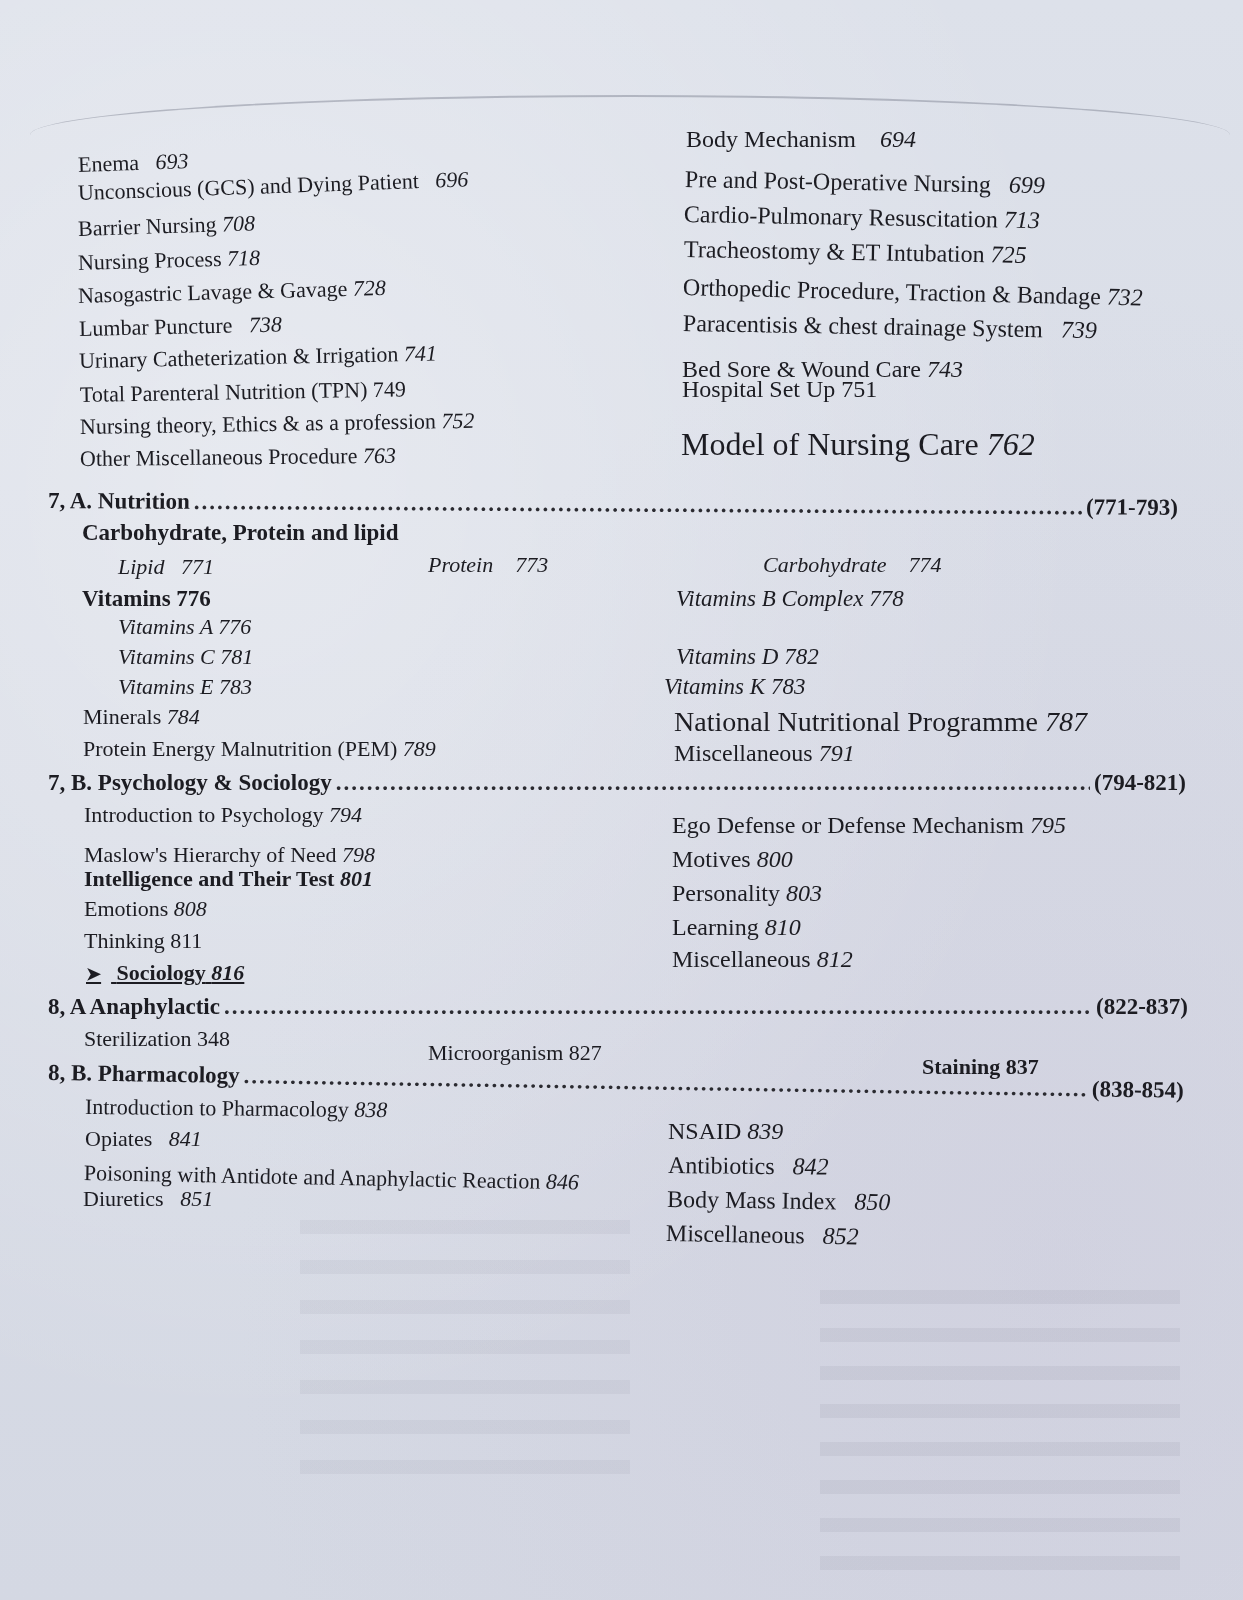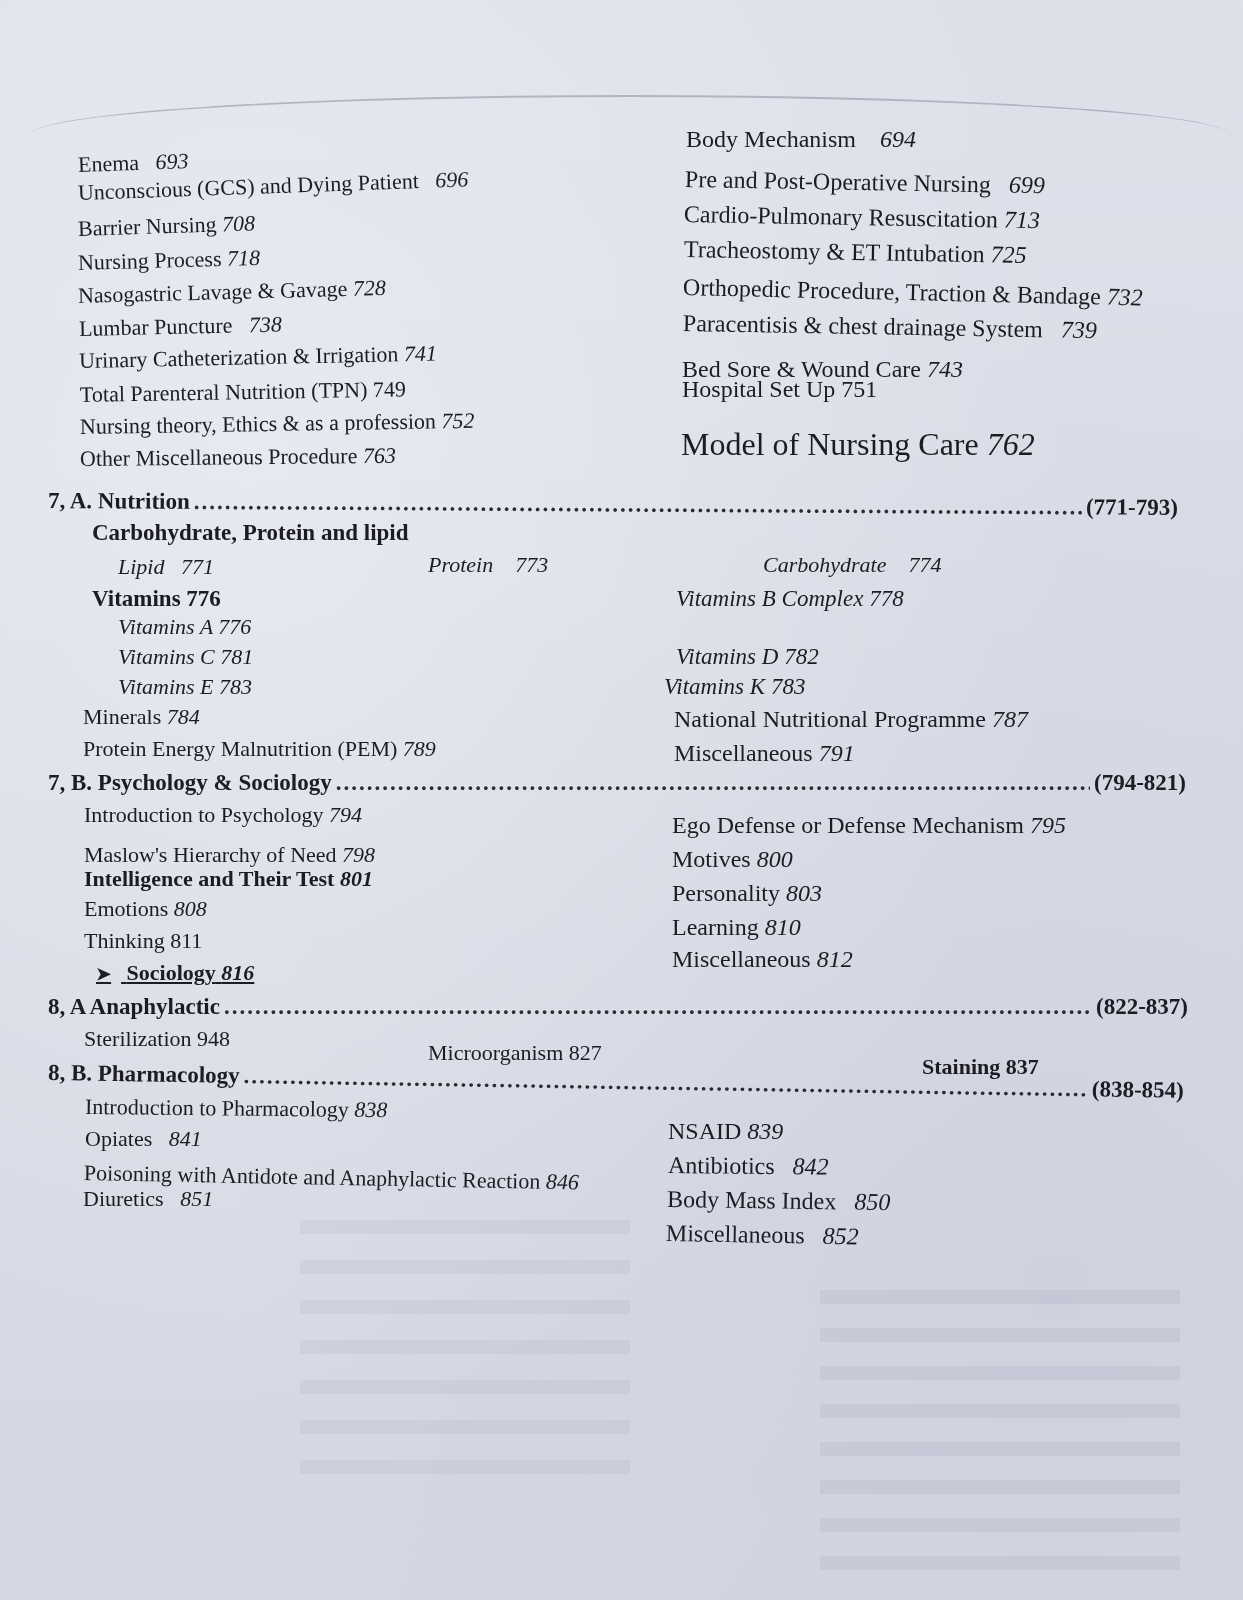--- a/index.html
+++ b/index.html
@@ -19,21 +19,21 @@
       border-radius: 50% 50% 0 0 / 40px 40px 0 0;
     }
     .bleed {
       position: absolute; color: rgba(60,60,80,0.13); font-size: 20px;
       transform: scaleX(-1); white-space: nowrap;
     }
     .entry { position: absolute; font-size: 22px; white-space: nowrap; transform-origin: left center; }
     .num { font-style: italic; }
     .num.up { font-style: normal; }
     .it { font-style: italic; }
-    .bold { font-weight: bold; margin-left: 10px; }
+    .bold { font-weight: bold; }
     .heading {
       position: absolute; font-size: 23px; font-weight: bold; white-space: nowrap;
       display: flex; align-items: baseline; transform-origin: left center;
     }
     .dots {
       flex: 1; overflow: hidden; margin: 0 4px; letter-spacing: 2px; font-weight: bold;
       color: #2a2a30;
     }
     .range { font-weight: bold; }
     .arrow { font-size: 18px; margin-right: 10px; }
@@ -184,21 +184,21 @@
   </div>
 
   <div class="entry" style="left:83px;top:704px;">
     <span>Minerals</span>
     <span class="num">784</span>
   </div>
   <div class="entry" style="left:83px;top:736px;">
     <span>Protein Energy Malnutrition (PEM)</span>
     <span class="num">789</span>
   </div>
-  <div class="entry" style="left:674px;top:706px;font-size:24px;">
+  <div class="entry" style="left:674px;top:706px;font-size:28px;">
     <span>National Nutritional Programme</span>
     <span class="num">787</span>
   </div>
   <div class="entry" style="left:674px;top:740px;font-size:24px;">
     <span>Miscellaneous</span>
     <span class="num">791</span>
   </div>
 </div>
 
 <div>
@@ -258,21 +258,21 @@
 </div>
 
 <div>
   <div class="heading" style="left:48px;top:994px;width:1140px;">
     <span>8, A Anaphylactic</span>
     <span class="dots">............................................................................................................................................................................................................</span>
     <span class="range">(822-837)</span>
   </div>
   <div class="entry" style="left:84px;top:1026px;">
     <span>Sterilization</span>
-    <span class="num up">948</span>
+    <span class="num up">348</span>
   </div>
   <div class="entry" style="left:428px;top:1040px;">
     <span>Microorganism</span>
     <span class="num up">827</span>
   </div>
   <div class="entry" style="left:922px;top:1054px;font-weight:bold;">
     <span>Staining</span>
     <span class="num up">837</span>
   </div>
 </div>

